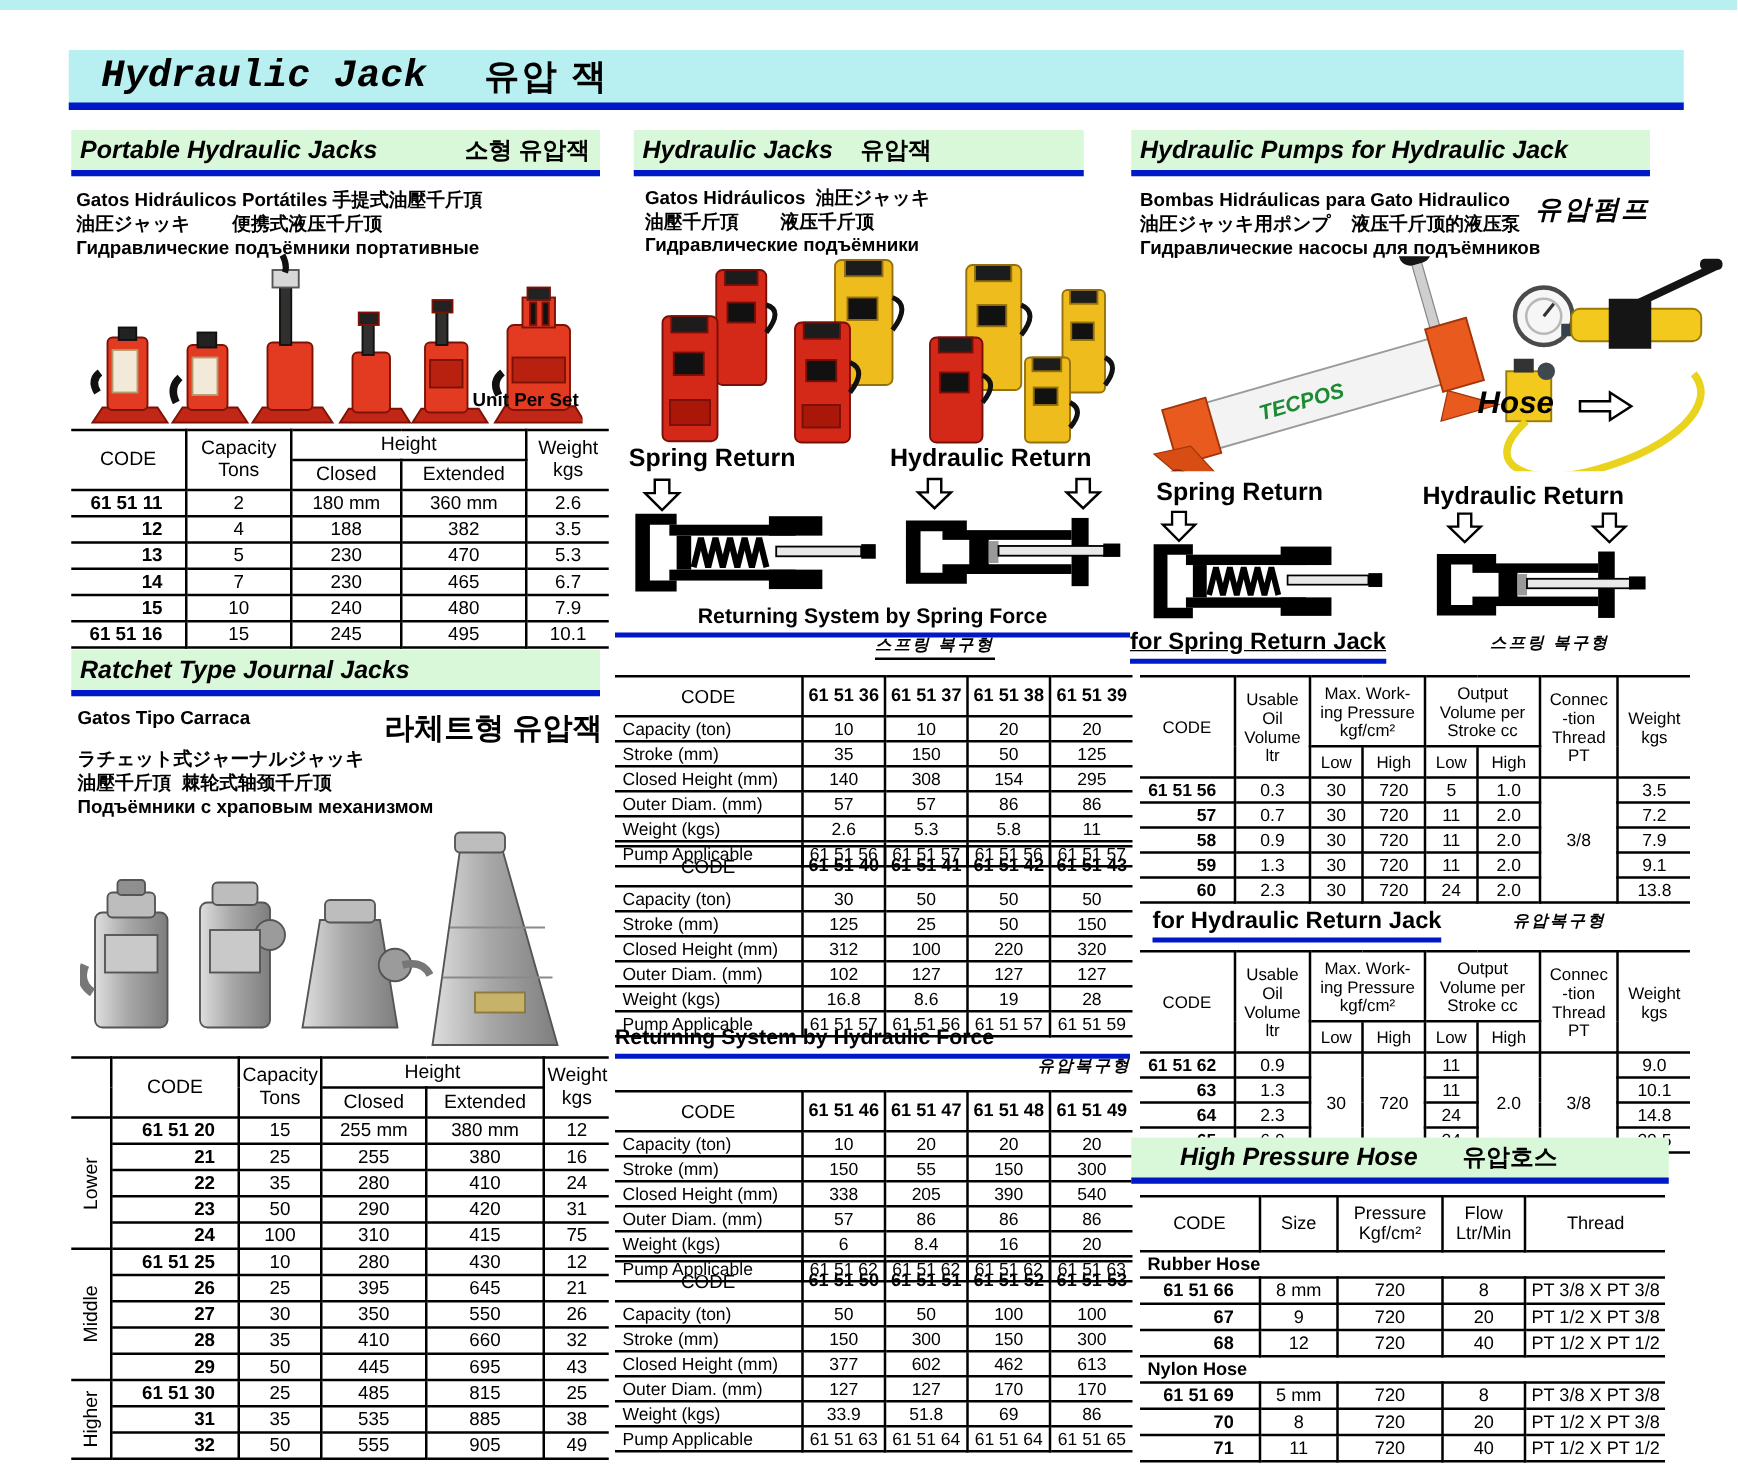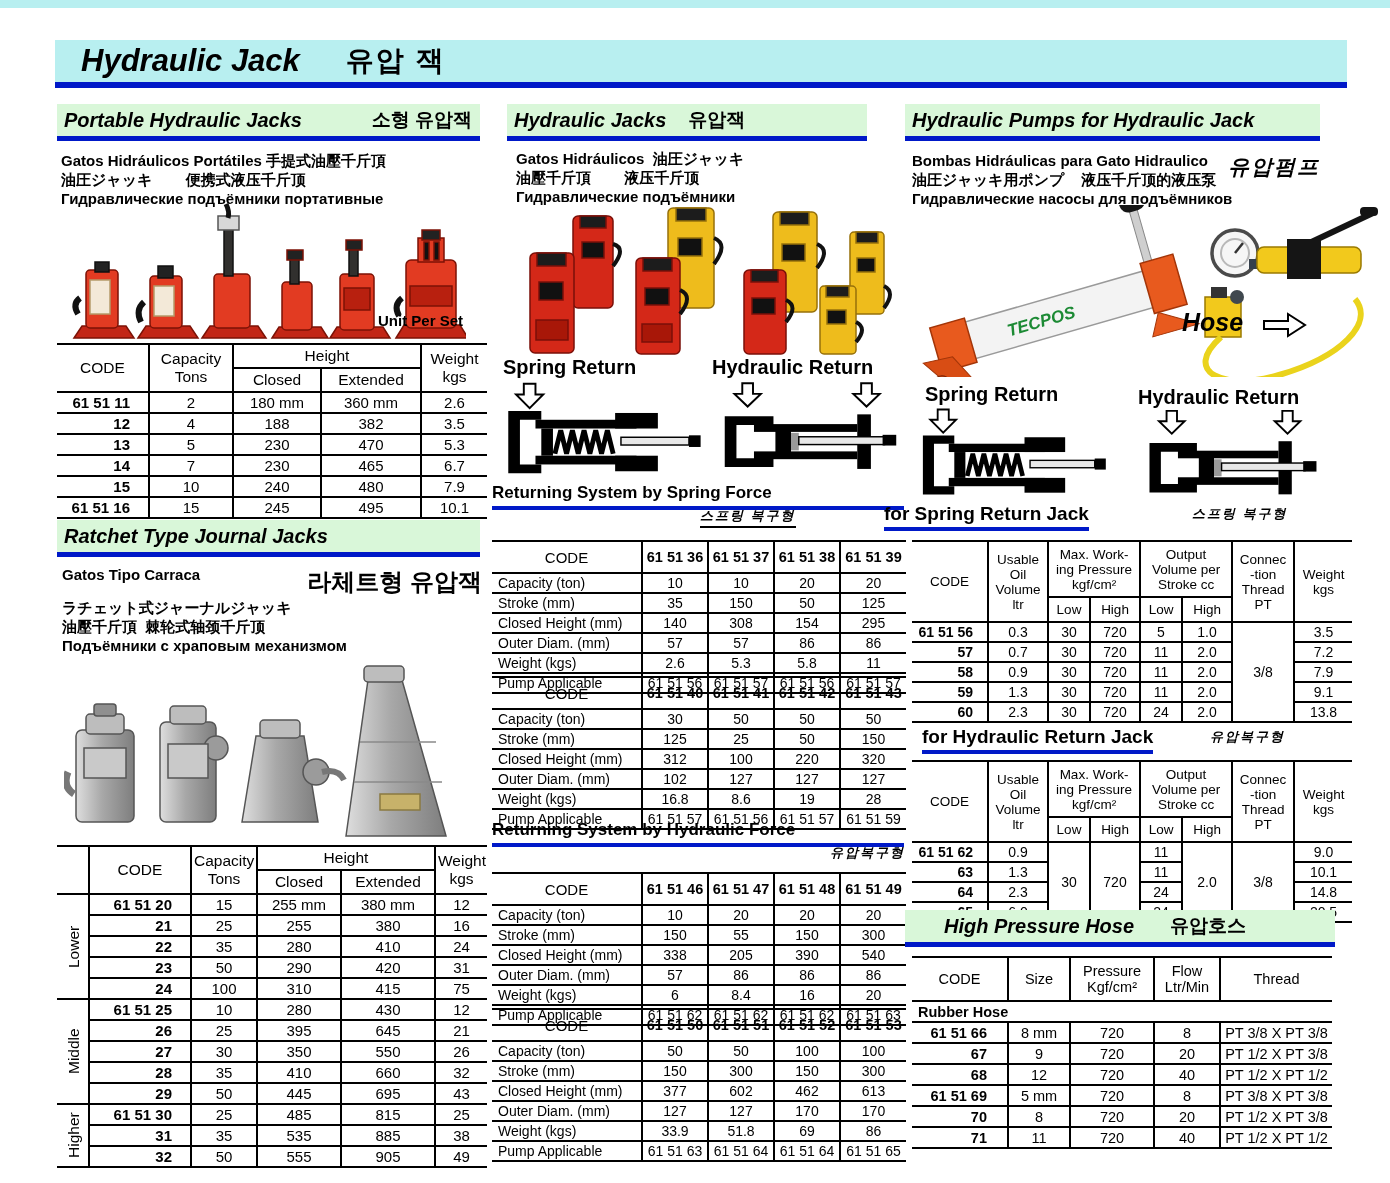--- a/index.html
+++ b/index.html
@@ -2,21 +2,21 @@
 <html style="--banner: #b8eff0; --section: #d9f7d9; --rule: #0019c8;"><head>
 <meta charset="utf-8">
 <style>
   html,body{margin:0;padding:0;background:#fff;}
   .page{position:relative;width:1390px;height:1183px;background:#fff;overflow:hidden;
         font-family:"Liberation Sans","DejaVu Sans",sans-serif;color:#000;}
   .abs{position:absolute;}
   .topstrip{left:0;top:0;width:1390px;height:8px;background:var(--banner,#b8eff0);}
   .banner{left:55px;top:40px;width:1292px;height:48px;background:var(--banner,#b8eff0);
           border-bottom:6px solid var(--rule,#0019c8);display:flex;align-items:center;padding-left:26px;box-sizing:border-box;}
-  .banner .en{font-size:31px;font-weight:bold;font-style:italic;}
+  .banner .en{font-size:31px;font-weight:bold;font-style:italic;font-family:Liberation Mono, monospace;}
   .banner .ko{font-size:28px;font-weight:bold;margin-left:46px;letter-spacing:2px;}
   .sechead{background:var(--section,#d9f7d9);border-bottom:5px solid var(--rule,#0019c8);
            height:37px;display:flex;align-items:center;box-sizing:border-box;padding:0 8px 0 7px;}
   .sechead .en{font-size:20px;font-weight:bold;font-style:italic;white-space:nowrap;}
   .sechead .ko{font-size:19px;font-weight:bold;white-space:nowrap;}
   .langs div{font-size:15px;font-weight:600;line-height:19px;white-space:pre;}
   .big-ko{font-size:24px;font-weight:bold;}
   .lbl{font-size:20px;font-weight:bold;white-space:nowrap;}
   .rsys{font-size:17px;font-weight:bold;border-bottom:4px solid var(--rule,#0019c8);padding-bottom:3px;}
   .kosub{font-size:13px;font-weight:bold;font-style:italic;letter-spacing:2px;}
@@ -455,21 +455,21 @@
     <path d="M10 38h50v9H22v34h38v9H10z" fill="#000"></path>
     <rect x="40" y="46" width="106" height="8" fill="#000"></rect>
       <rect x="40" y="74" width="106" height="8" fill="#000"></rect>
     <rect x="146" y="36" width="14" height="56" fill="#000"></rect>
     <rect x="62" y="52" width="16" height="24" fill="#000"></rect>
       <rect x="78" y="55" width="8" height="18" fill="#9a9a9a"></rect>
     <rect x="86" y="59" width="88" height="8" fill="#e8e8e8" stroke="#000" stroke-width="1.5"></rect>
     <rect x="172" y="57" width="14" height="11" fill="#000"></rect>
   </svg>
 
-  <div class="abs rsys" style="left:492px;top:483px;width:412px;box-sizing:border-box;">Returning System by Spring Force</div>
+  <div class="abs rsys" style="left:492px;top:483px;width:412px;box-sizing:border-box;text-align:center;">Returning System by Spring Force</div>
   <div class="abs kosub underl" style="left:700px;top:507px;">스프링 복구형</div>
 
   <div class="abs" style="left:492px;top:540px;">
     <table class="tspec">
       <colgroup>
           <col style="width:150px">
           <col style="width:66px">
           <col style="width:66px">
           <col style="width:66px">
           <col style="width:66px">
@@ -791,21 +791,21 @@
     <path d="M10 38h50v9H22v34h38v9H10z" fill="#000"></path>
     <rect x="40" y="46" width="106" height="8" fill="#000"></rect>
       <rect x="40" y="74" width="106" height="8" fill="#000"></rect>
     <rect x="146" y="36" width="14" height="56" fill="#000"></rect>
     <rect x="62" y="52" width="16" height="24" fill="#000"></rect>
       <rect x="78" y="55" width="8" height="18" fill="#9a9a9a"></rect>
     <rect x="86" y="59" width="88" height="8" fill="#e8e8e8" stroke="#000" stroke-width="1.5"></rect>
     <rect x="172" y="57" width="14" height="11" fill="#000"></rect>
   </svg>
 
-  <div class="abs fortitle" style="left:884px;top:503px;">for Spring Return Jack</div>
+  <div class="abs fortitle" style="left:904px;top:503px;text-decoration:underline;">for Spring Return Jack</div>
   <div class="abs kosub" style="left:1192px;top:505px;">스프링 복구형</div>
 
   <div class="abs" style="left:912px;top:540px;">
     <table class="pump">
       <colgroup>
           <col style="width:76px">
           <col style="width:60px">
           <col style="width:42px">
           <col style="width:50px">
           <col style="width:42px">
@@ -1009,20 +1009,23 @@
             <td>PT 1/2 X PT 3/8</td>
           </tr>
           <tr>
             <td>68</td>
             <td>12</td>
             <td>720</td>
             <td>40</td>
             <td>PT 1/2 X PT 1/2</td>
           </tr>
           <tr>
+            <td colspan="5" class="subhead">Nylon Hose</td>
+          </tr>
+          <tr>
             <td>61 51 69</td>
             <td>5 mm</td>
             <td>720</td>
             <td>8</td>
             <td>PT 3/8 X PT 3/8</td>
           </tr>
           <tr>
             <td>70</td>
             <td>8</td>
             <td>720</td>

